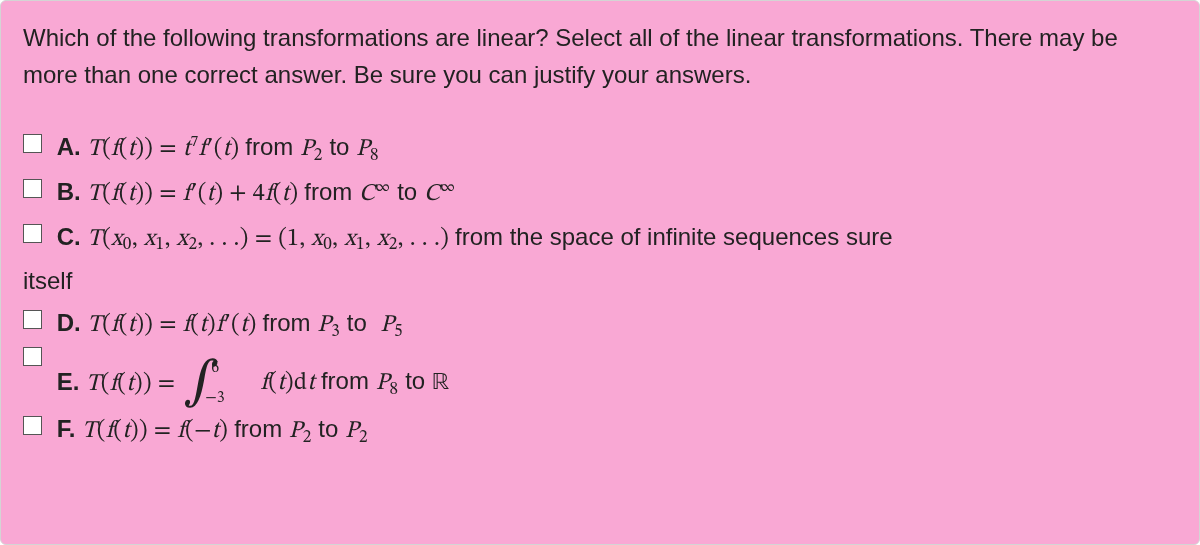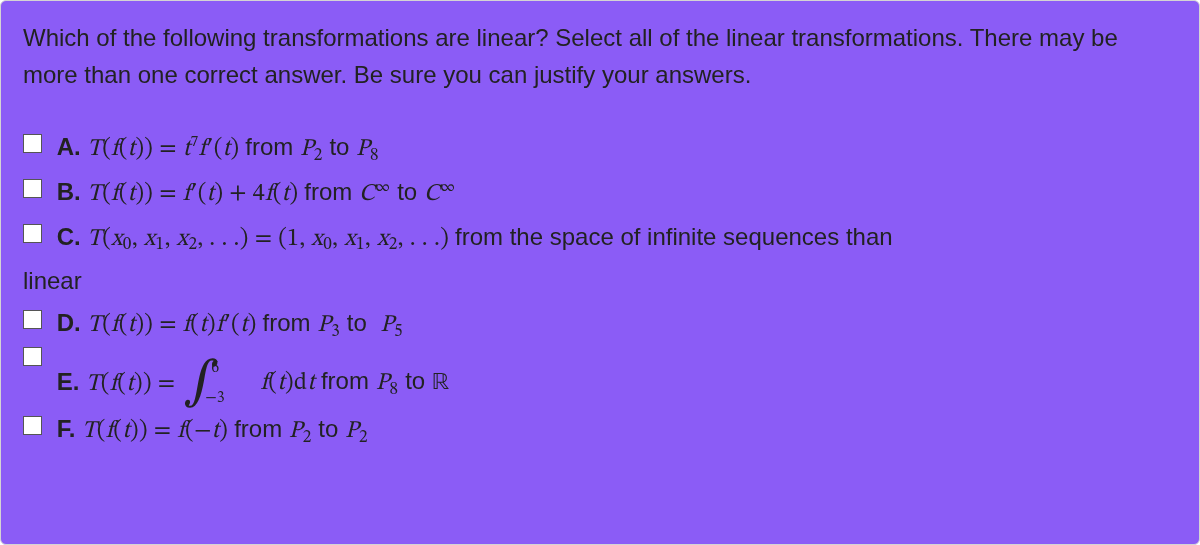--- a/index.html
+++ b/index.html
@@ -6,21 +6,21 @@
     margin: 0;
     padding: 0;
     background: #ffffff;
   }
   .card {
     box-sizing: border-box;
     width: 1200px;
     height: 545px;
     border: 1px solid #d4d4d4;
     border-radius: 6px;
-    background: #8b5cf6;
+    background: #f9a8d4;
     padding: 18px 22px 18px 22px;
     font-family: Arial, Helvetica, sans-serif;
     color: #222222;
   }
   .stem {
     font-size: 24px;
     line-height: 1.55;
     margin-bottom: 34px;
   }
   .options {
@@ -161,24 +161,24 @@
     </span>
 
     <span class="optrow">
       <span class="checkbox"></span>
       <span class="label">C.</span>
       <span class="math">
         T<span class="pn">(</span>x<span class="sub">0</span><span class="pn">,</span> x<span class="sub">1</span><span class="pn">,</span> x<span class="sub">2</span><span class="pn">, . . .)</span>
         <span class="op"> = </span>
         <span class="pn">(</span><span class="n">1</span><span class="pn">,</span> x<span class="sub">0</span><span class="pn">,</span> x<span class="sub">1</span><span class="pn">,</span> x<span class="sub">2</span><span class="pn">, . . .)</span>
       </span>
-      <span class="from">from the space of infinite sequences than</span>
-    </span>
-    <span class="optrow">
-      <span class="from">linear</span>
+      <span class="from">from the space of infinite sequences sure</span>
+    </span>
+    <span class="optrow">
+      <span class="from">itself</span>
     </span>
 
     <span class="optrow">
       <span class="checkbox"></span>
       <span class="label">D.</span>
       <span class="math">
         T<span class="pn">(</span>f<span class="pn">(</span>t<span class="pn">))</span>
         <span class="op"> = </span>
         f<span class="pn">(</span>t<span class="pn">)</span>f<span class="prime">′</span><span class="pn">(</span>t<span class="pn">)</span>
       </span>

